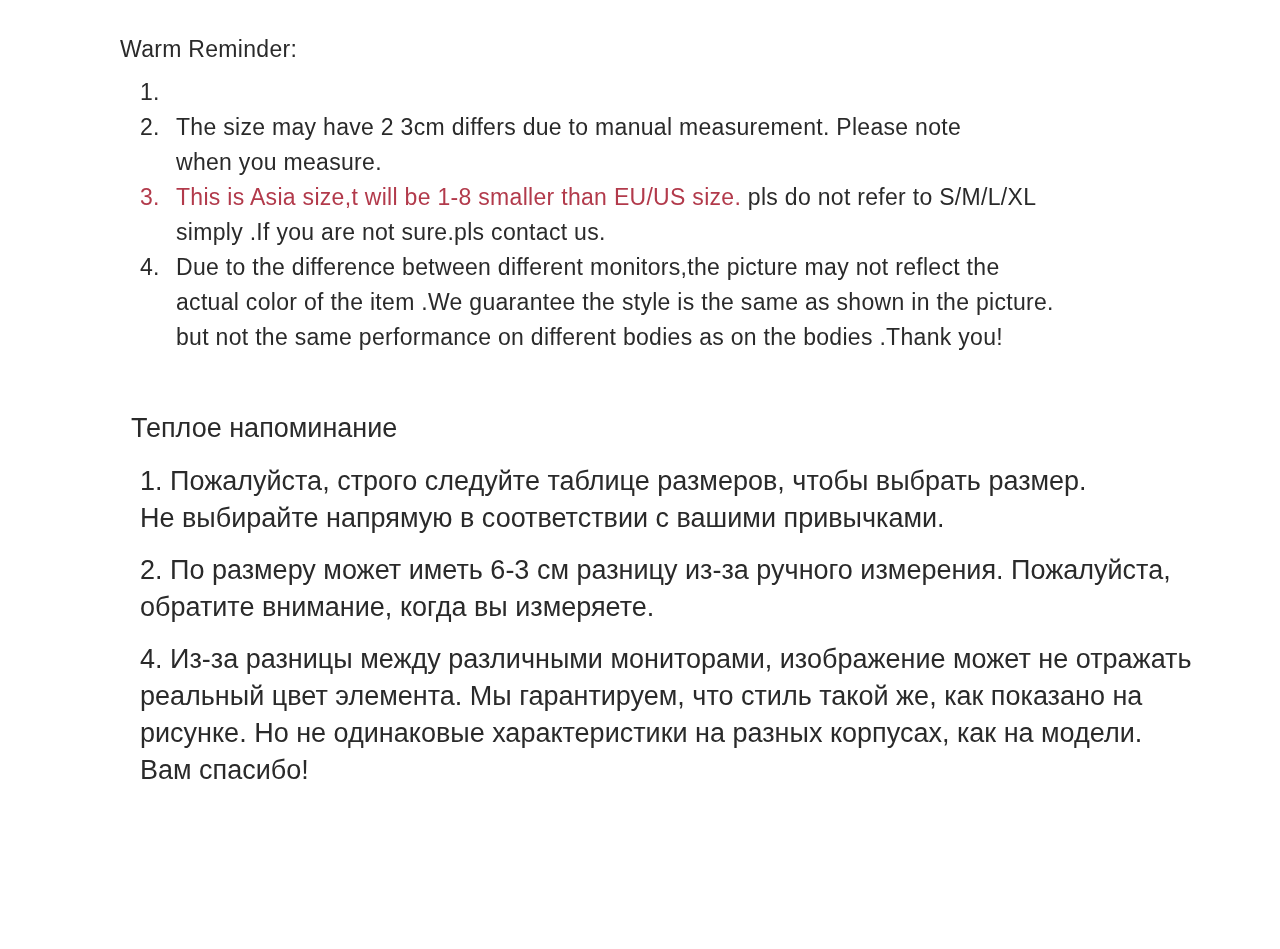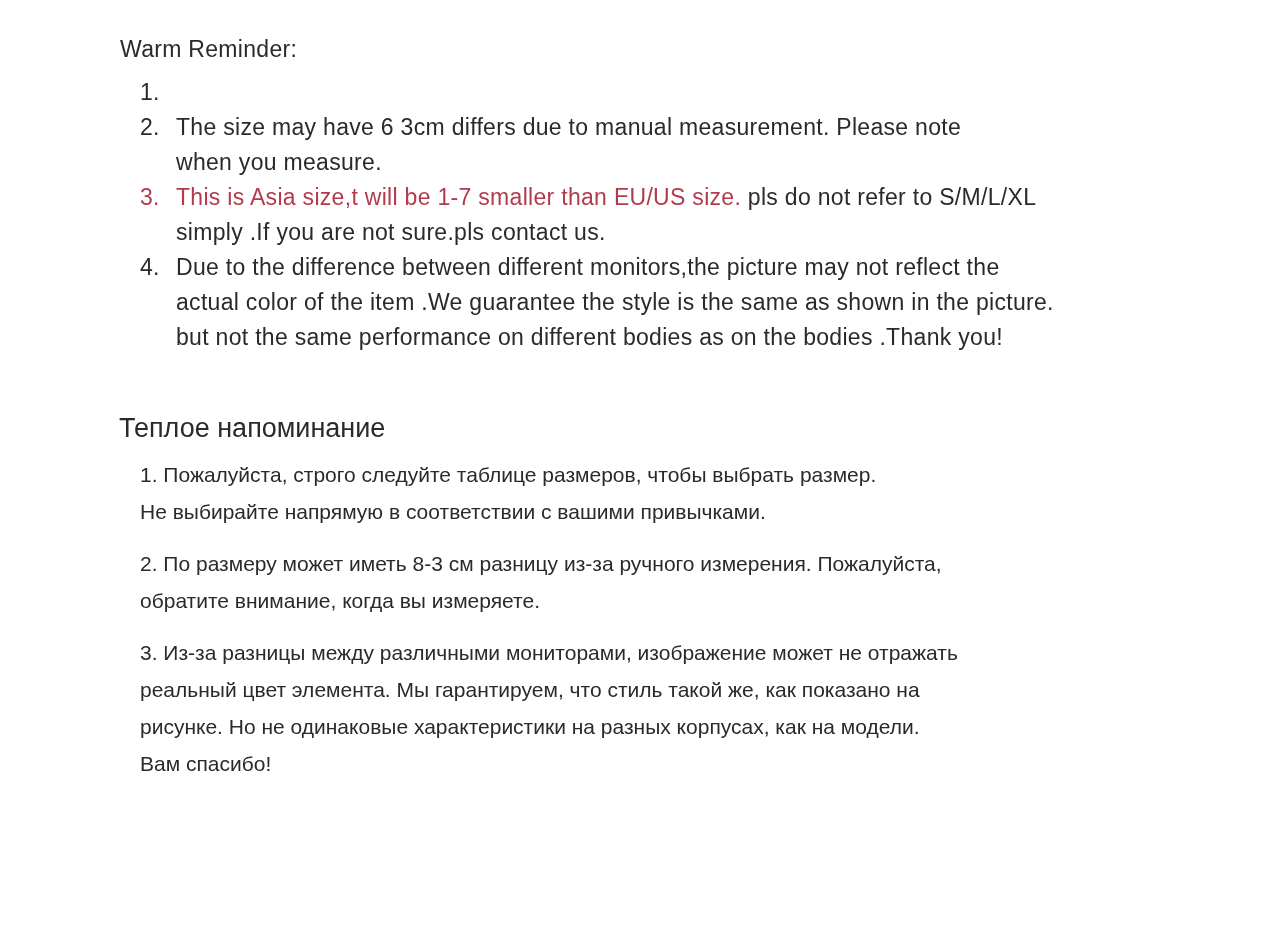--- a/index.html
+++ b/index.html
@@ -46,24 +46,24 @@
   }
 
   
   .ru-section {
     margin: 54px 40px 0 115px;
   }
   .ru-title {
     font-size: 27px;
     line-height: 38px;
     font-weight: normal;
-    margin: 4px;
+    margin: 16px;
   }
   .ru-item {
-    font-size: 21px;
+    font-size: 27px;
     line-height: 37px;
     margin: 15px 0 0 25px;
     white-space: pre-line;
   }
   .ru-item:first-of-type {
     margin-top: 9px;
   }
 
   .red { color: var(--red); }
 </style>
@@ -74,47 +74,47 @@
   <h2 class="en-title">Warm Reminder:</h2>
 
   <div class="en-list">
 
     <div class="en-item">
       <span class="en-num">1.</span>
     </div>
 
     <div class="en-item">
       <span class="en-num">2.</span>
-      <span class="en-txt">The size may have 6 3cm differs due to manual measurement. Please note
+      <span class="en-txt">The size may have 2 3cm differs due to manual measurement. Please note
 when you measure.</span>
     </div>
 
     <div class="en-item">
       <span class="en-num red">3.</span>
-      <span class="en-txt"><span class="red">This is Asia size,t will be 1-7 smaller than EU/US size.</span><span> pls do not refer to S/M/L/XL
+      <span class="en-txt"><span class="red">This is Asia size,t will be 1-8 smaller than EU/US size.</span><span> pls do not refer to S/M/L/XL
 simply .If you are not sure.pls contact us.</span></span>
     </div>
 
     <div class="en-item">
       <span class="en-num">4.</span>
       <span class="en-txt">Due to the difference between different monitors,the picture may not reflect the
 actual color of the item .We guarantee the style is the same as shown in the picture.
 but not the same performance on different bodies as on the bodies .Thank you!</span>
     </div>
 
   </div>
 </section>
 
 <section class="ru-section">
   <h2 class="ru-title">Теплое напоминание</h2>
 
   <p class="ru-item">1. Пожалуйста, строго следуйте таблице размеров, чтобы выбрать размер.
 Не выбирайте напрямую в соответствии с вашими привычками.</p>
 
-  <p class="ru-item">2. По размеру может иметь 8-3 см разницу из-за ручного измерения. Пожалуйста,
+  <p class="ru-item">2. По размеру может иметь 6-3 см разницу из-за ручного измерения. Пожалуйста,
 обратите внимание, когда вы измеряете.</p>
 
 
-  <p class="ru-item">3. Из-за разницы между различными мониторами, изображение может не отражать
+  <p class="ru-item">4. Из-за разницы между различными мониторами, изображение может не отражать
 реальный цвет элемента. Мы гарантируем, что стиль такой же, как показано на
 рисунке. Но не одинаковые характеристики на разных корпусах, как на модели.
 Вам спасибо!</p>
 </section>
 
 </body></html>

